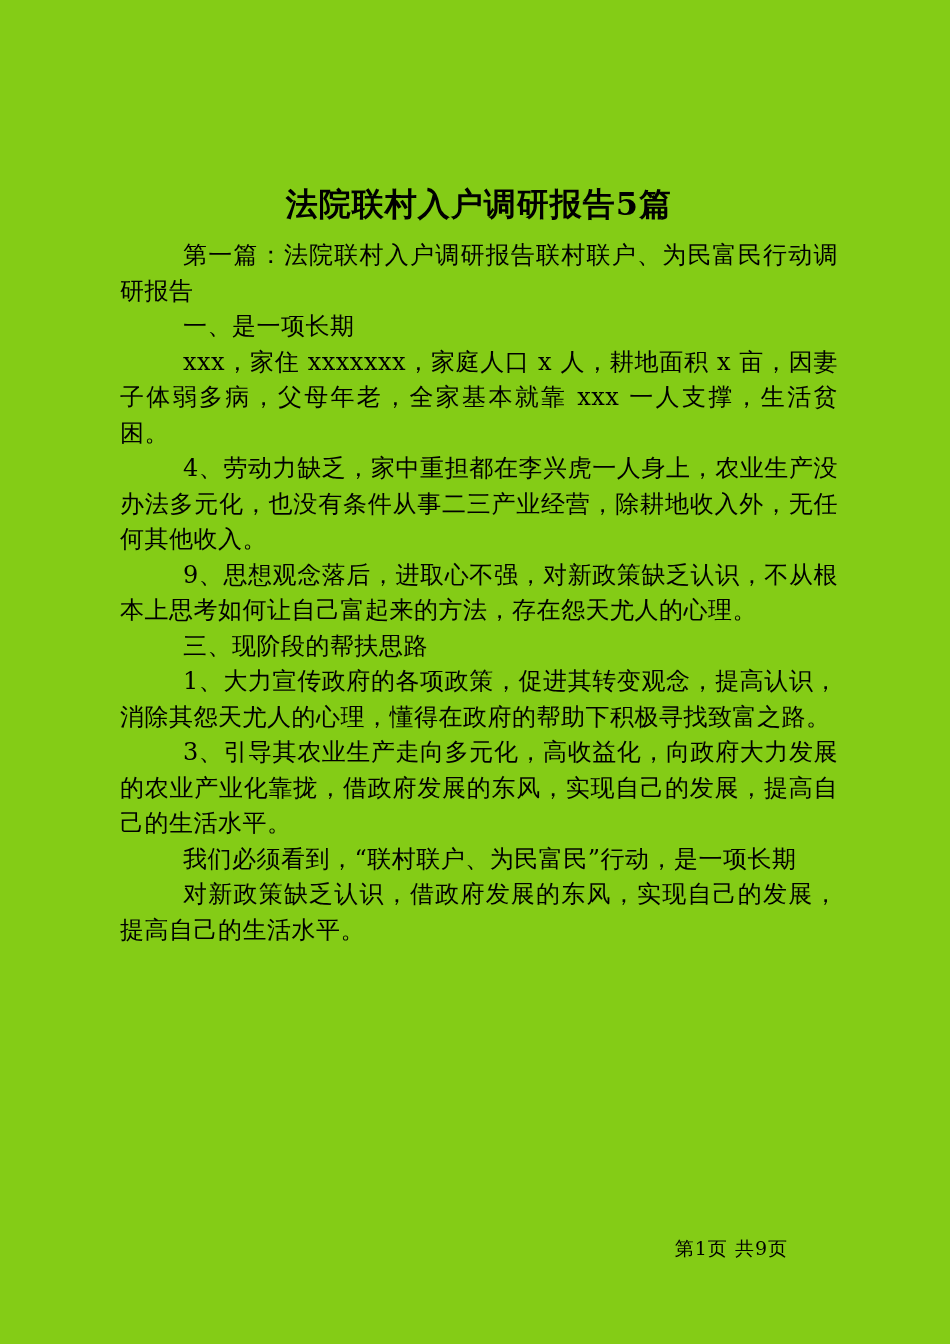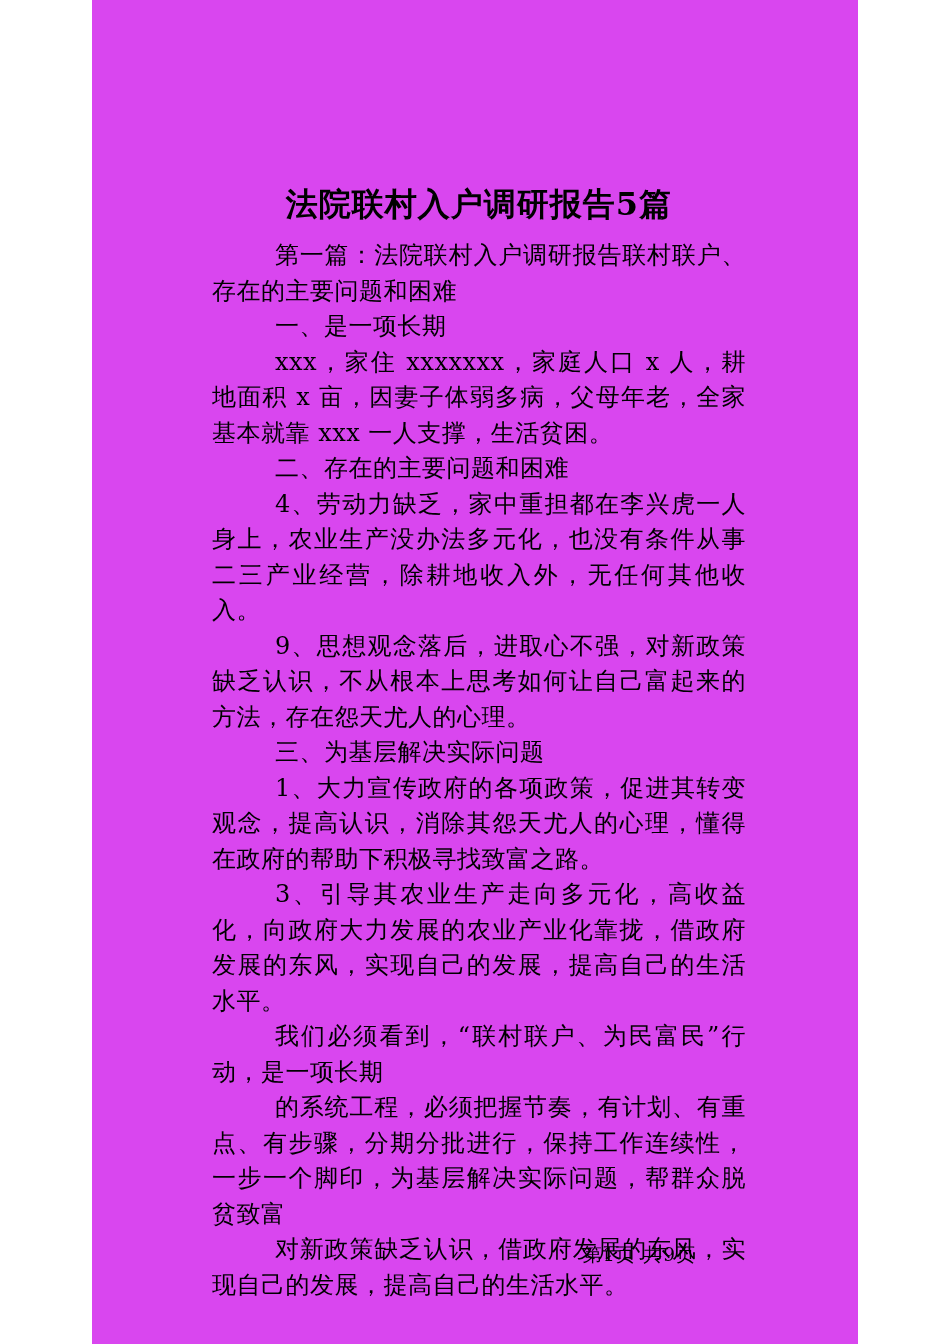--- a/index.html
+++ b/index.html
@@ -2,24 +2,24 @@
 <html><head>
 <meta charset="utf-8">
 <style>
   html, body {
     margin: 0;
     padding: 0;
     background: #ffffff;
   }
   .page {
     position: relative;
-    width: 766px;
+    width: 950px;
     height: 1344px;
     margin: 0 auto;
-    background: #d946ef;
+    background: #84cc16;
     box-sizing: border-box;
     padding: 184px 112px 0 120px;
     overflow: hidden;
     font-family: "DejaVu Serif", "Liberation Serif", serif;
     color: #000000;
   }
   .doc-title {
     margin: 0 0 14px 0;
     font-size: 32px;
     line-height: 40px;
@@ -32,46 +32,44 @@
     font-size: 24px;
     line-height: 35.5px;
     text-indent: 63px;
     text-align: justify;
     letter-spacing: 0.5px;
     word-break: break-all;
   }
   .page-footer {
     position: absolute;
     right: 162px;
-    bottom: 78px;
+    bottom: 84px;
     font-size: 19px;
     line-height: 24px;
     color: #000000;
     letter-spacing: 1px;
   }
 </style>
 </head>
 <body>
 
 <div class="page">
 
   <h1 class="doc-title">法院联村入户调研报告5篇</h1>
 
   <div class="doc-body">
-    <p class="para">第一篇：法院联村入户调研报告联村联户、存在的主要问题和困难</p>
+    <p class="para">第一篇：法院联村入户调研报告联村联户、为民富民行动调研报告</p>
     <p class="para">一、是一项长期</p>
     <p class="para">xxx，家住 xxxxxxx，家庭人口 x 人，耕地面积 x 亩，因妻子体弱多病，父母年老，全家基本就靠 xxx 一人支撑，生活贫困。</p>
-    <p class="para">二、存在的主要问题和困难</p>
     <p class="para">4、劳动力缺乏，家中重担都在李兴虎一人身上，农业生产没办法多元化，也没有条件从事二三产业经营，除耕地收入外，无任何其他收入。</p>
     <p class="para">9、思想观念落后，进取心不强，对新政策缺乏认识，不从根本上思考如何让自己富起来的方法，存在怨天尤人的心理。</p>
-    <p class="para">三、为基层解决实际问题</p>
+    <p class="para">三、现阶段的帮扶思路</p>
     <p class="para">1、大力宣传政府的各项政策，促进其转变观念，提高认识，消除其怨天尤人的心理，懂得在政府的帮助下积极寻找致富之路。</p>
     <p class="para">3、引导其农业生产走向多元化，高收益化，向政府大力发展的农业产业化靠拢，借政府发展的东风，实现自己的发展，提高自己的生活水平。</p>
     <p class="para">我们必须看到，“联村联户、为民富民”行动，是一项长期</p>
-    <p class="para">的系统工程，必须把握节奏，有计划、有重点、有步骤，分期分批进行，保持工作连续性，一步一个脚印，为基层解决实际问题，帮群众脱贫致富</p>
     <p class="para">对新政策缺乏认识，借政府发展的东风，实现自己的发展，提高自己的生活水平。</p>
   </div>
 
   <div class="page-footer">
     <span>第1页  共9页</span>
   </div>
 
 </div>
 
 </body></html>

